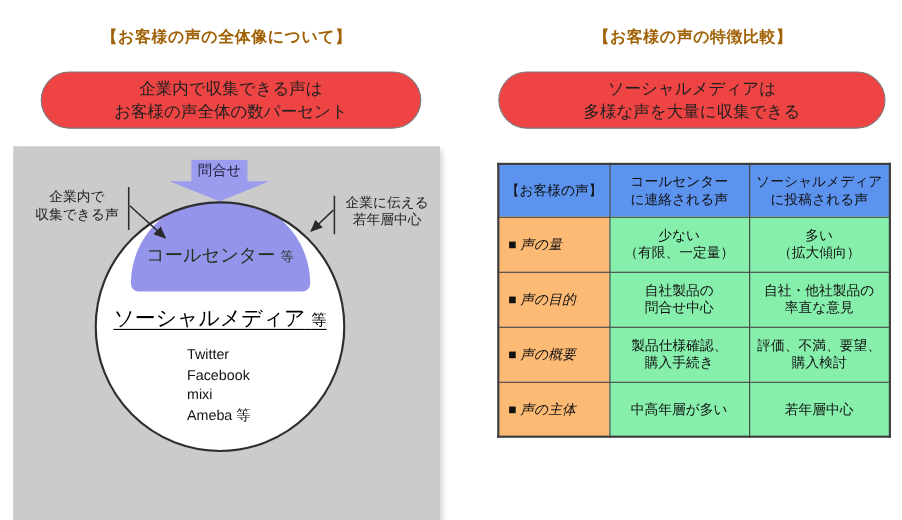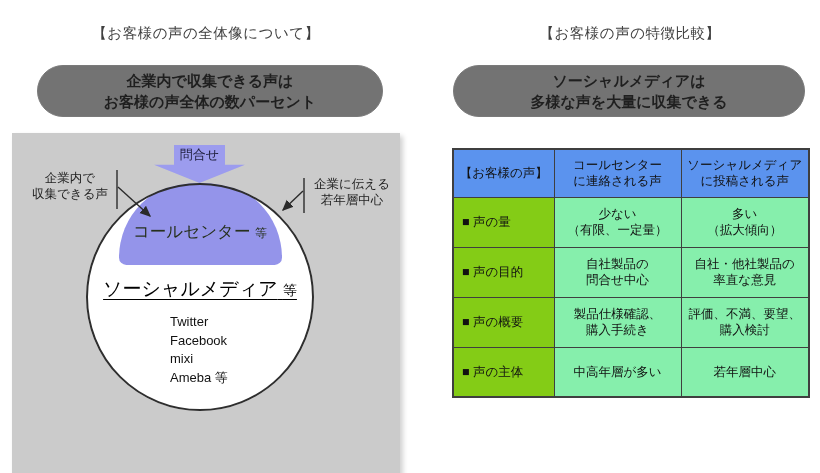--- a/index.html
+++ b/index.html
@@ -1,26 +1,26 @@
 <!DOCTYPE html>
 <html><head>
 <meta charset="utf-8">
 <style>
   html,body{margin:0;padding:0;background:#ffffff;}
   .canvas{
     position:relative;width:820px;height:473px;background:#ffffff;overflow:hidden;
     font-family:"Liberation Sans","DejaVu Sans",sans-serif;color:#1a1a1a;
   }
   .section-title{
-    position:absolute;text-align:center;font-size:14.5px;letter-spacing:.5px;color:#404040;
+    position:absolute;text-align:center;font-size:14.5px;letter-spacing:.5px;color:#a16207;font-weight:bold;
   }
   .pill{
-    position:absolute;height:52px;background:#737373;border:1.5px solid #7a7a7a;
+    position:absolute;height:52px;background:#ef4444;border:1.5px solid #7a7a7a;
     border-radius:27px;display:flex;flex-direction:column;justify-content:center;
-    text-align:center;font-size:15px;line-height:21px;color:#1f1f1f;box-sizing:border-box;font-weight:bold;
+    text-align:center;font-size:15px;line-height:21px;color:#1f1f1f;box-sizing:border-box;
   }
   
   .gray-panel{
     position:absolute;left:12px;top:133px;width:388px;height:360px;
     background:#cbcbcb;box-shadow:3px 3px 5px rgba(0,0,0,.18);
   }
   .block-arrow{
     position:absolute;left:142px;top:12px;width:91px;height:38px;background:#9c9cee;
     clip-path:polygon(22% 0,78% 0,78% 52%,100% 52%,50% 100%,0 52%,22% 52%);
   }
@@ -64,21 +64,21 @@
     position:absolute;left:452px;top:148px;border-collapse:collapse;table-layout:fixed;
     font-size:12.5px;line-height:16px;color:#111111;
   }
   .cmp-table th,.cmp-table td{
     border:1px solid #3f3f3f;text-align:center;vertical-align:middle;
     white-space:pre-line;padding:2px 3px;box-sizing:border-box;font-weight:normal;
   }
   .cmp-table{border:2px solid #3f3f3f;padding-left:45px;}
   .cmp-table th{background:#5b93ee;height:48px;}
   .cmp-table td{background:#86efac;height:50px;}
-  .cmp-table td.row-label{background:#84cc16;text-align:left;padding-left:8px;}
+  .cmp-table td.row-label{background:#fdba74;text-align:left;padding-left:8px;font-style:italic;}
   .col-c1{width:101px;}.col-c2{width:127px;}.col-c3{width:128px;}
 </style>
 </head>
 <body>
 
 <div class="canvas">
 
   <div class="section-title" style="left:12px;top:24px;width:388px;">【お客様の声の全体像について】</div>
 
   <div class="pill" style="left:37px;top:65px;width:346px;">
@@ -89,21 +89,21 @@
   <div class="gray-panel">
 
     <div class="block-arrow"></div>
     <div class="block-arrow-label">問合せ</div>
 
     <div class="big-circle">
       <div class="dome"></div>
     </div>
     <div class="circle-ring"></div>
 
-    <div class="note" style="left:10px;top:39px;width:96px;font-family:Liberation Mono, monospace;">
+    <div class="note" style="left:10px;top:39px;width:96px;">
       <div>企業内で</div>
       <div>収集できる声</div>
     </div>
 
     <div class="note" style="left:295px;top:44px;width:90px;">
       <div>企業に伝える</div>
       <div>若年層中心</div>
     </div>
 
     <div class="callcenter-line">

